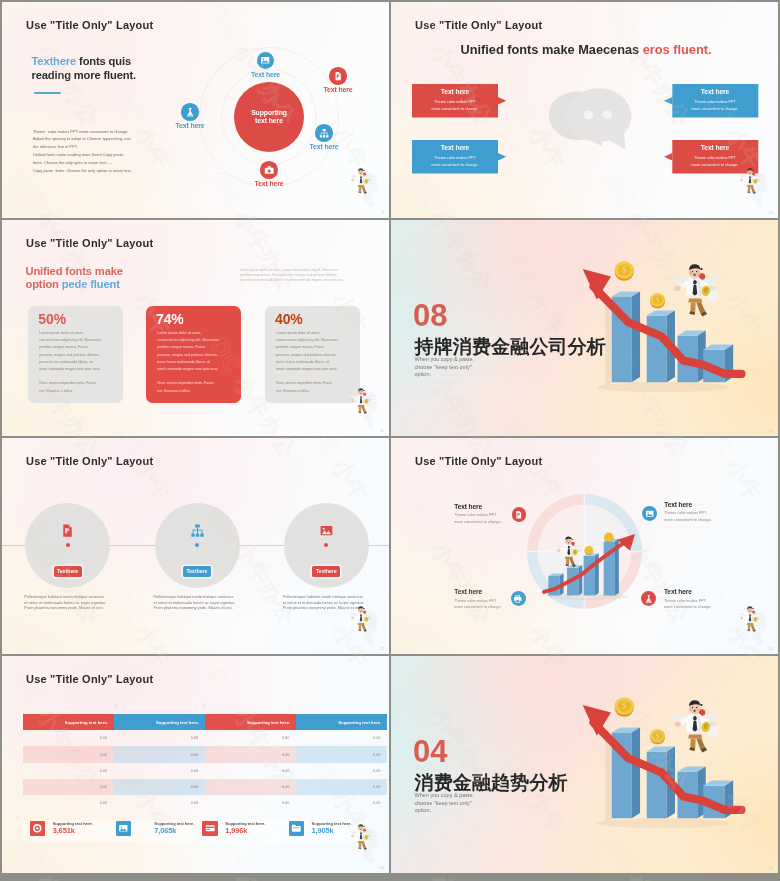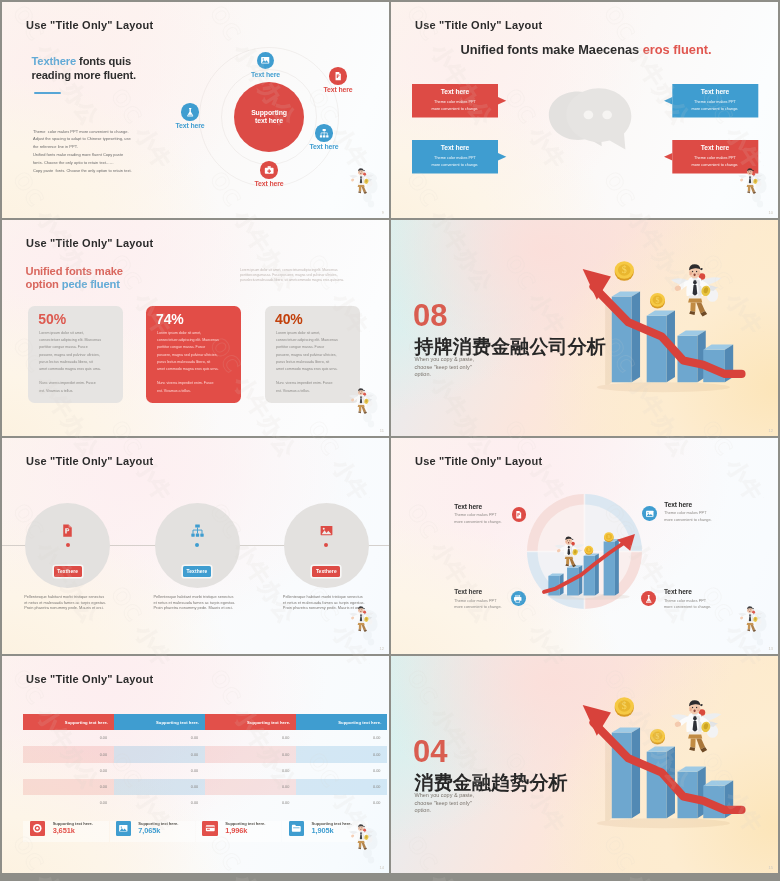--- a/index.html
+++ b/index.html
@@ -820,21 +820,21 @@
           </div>
         </div>
         <div class="statbox" style="left:107.7px;top:164.6px;width:85.4px;height:21.9px;">
           <div class="si" style="margin-left:6.4px;background:#3f9dd0">
             <svg width="10.6" height="10.6" viewBox="0 0 24 24" style="color:#ffffff;display:block">
               <rect x="2.6" y="4.6" width="18.8" height="14.8" rx="1" fill="currentColor"></rect>
               <path d="M4.3 17.9l4.5-6.4 3.3 4.3 2.7-3.4 5 5.5z" fill="#3f9dd0"></path>
               <circle cx="7.6" cy="9.3" r="1.6" fill="#3f9dd0"></circle>
             </svg>
           </div>
-          <div style="margin-left:7px">
+          <div style="margin-left:23px">
             <div class="sl">Supporting text here.</div>
             <div class="sv" style="color:#3f9dd0">7,065k</div>
           </div>
         </div>
         <div class="statbox" style="left:194px;top:164.6px;width:85.4px;height:21.9px;">
           <div class="si" style="margin-left:6.4px;background:#e2504a">
             <svg width="10.6" height="10.6" viewBox="0 0 24 24" style="color:#ffffff;display:block">
               <rect x="2" y="5.2" width="20" height="13.6" rx="1.8" fill="currentColor"></rect>
               <rect x="2" y="8.2" width="20" height="2.8" fill="#e2504a"></rect>
               <rect x="4.4" y="13.2" width="6.6" height="2.2" rx=".6" fill="#e2504a"></rect>

